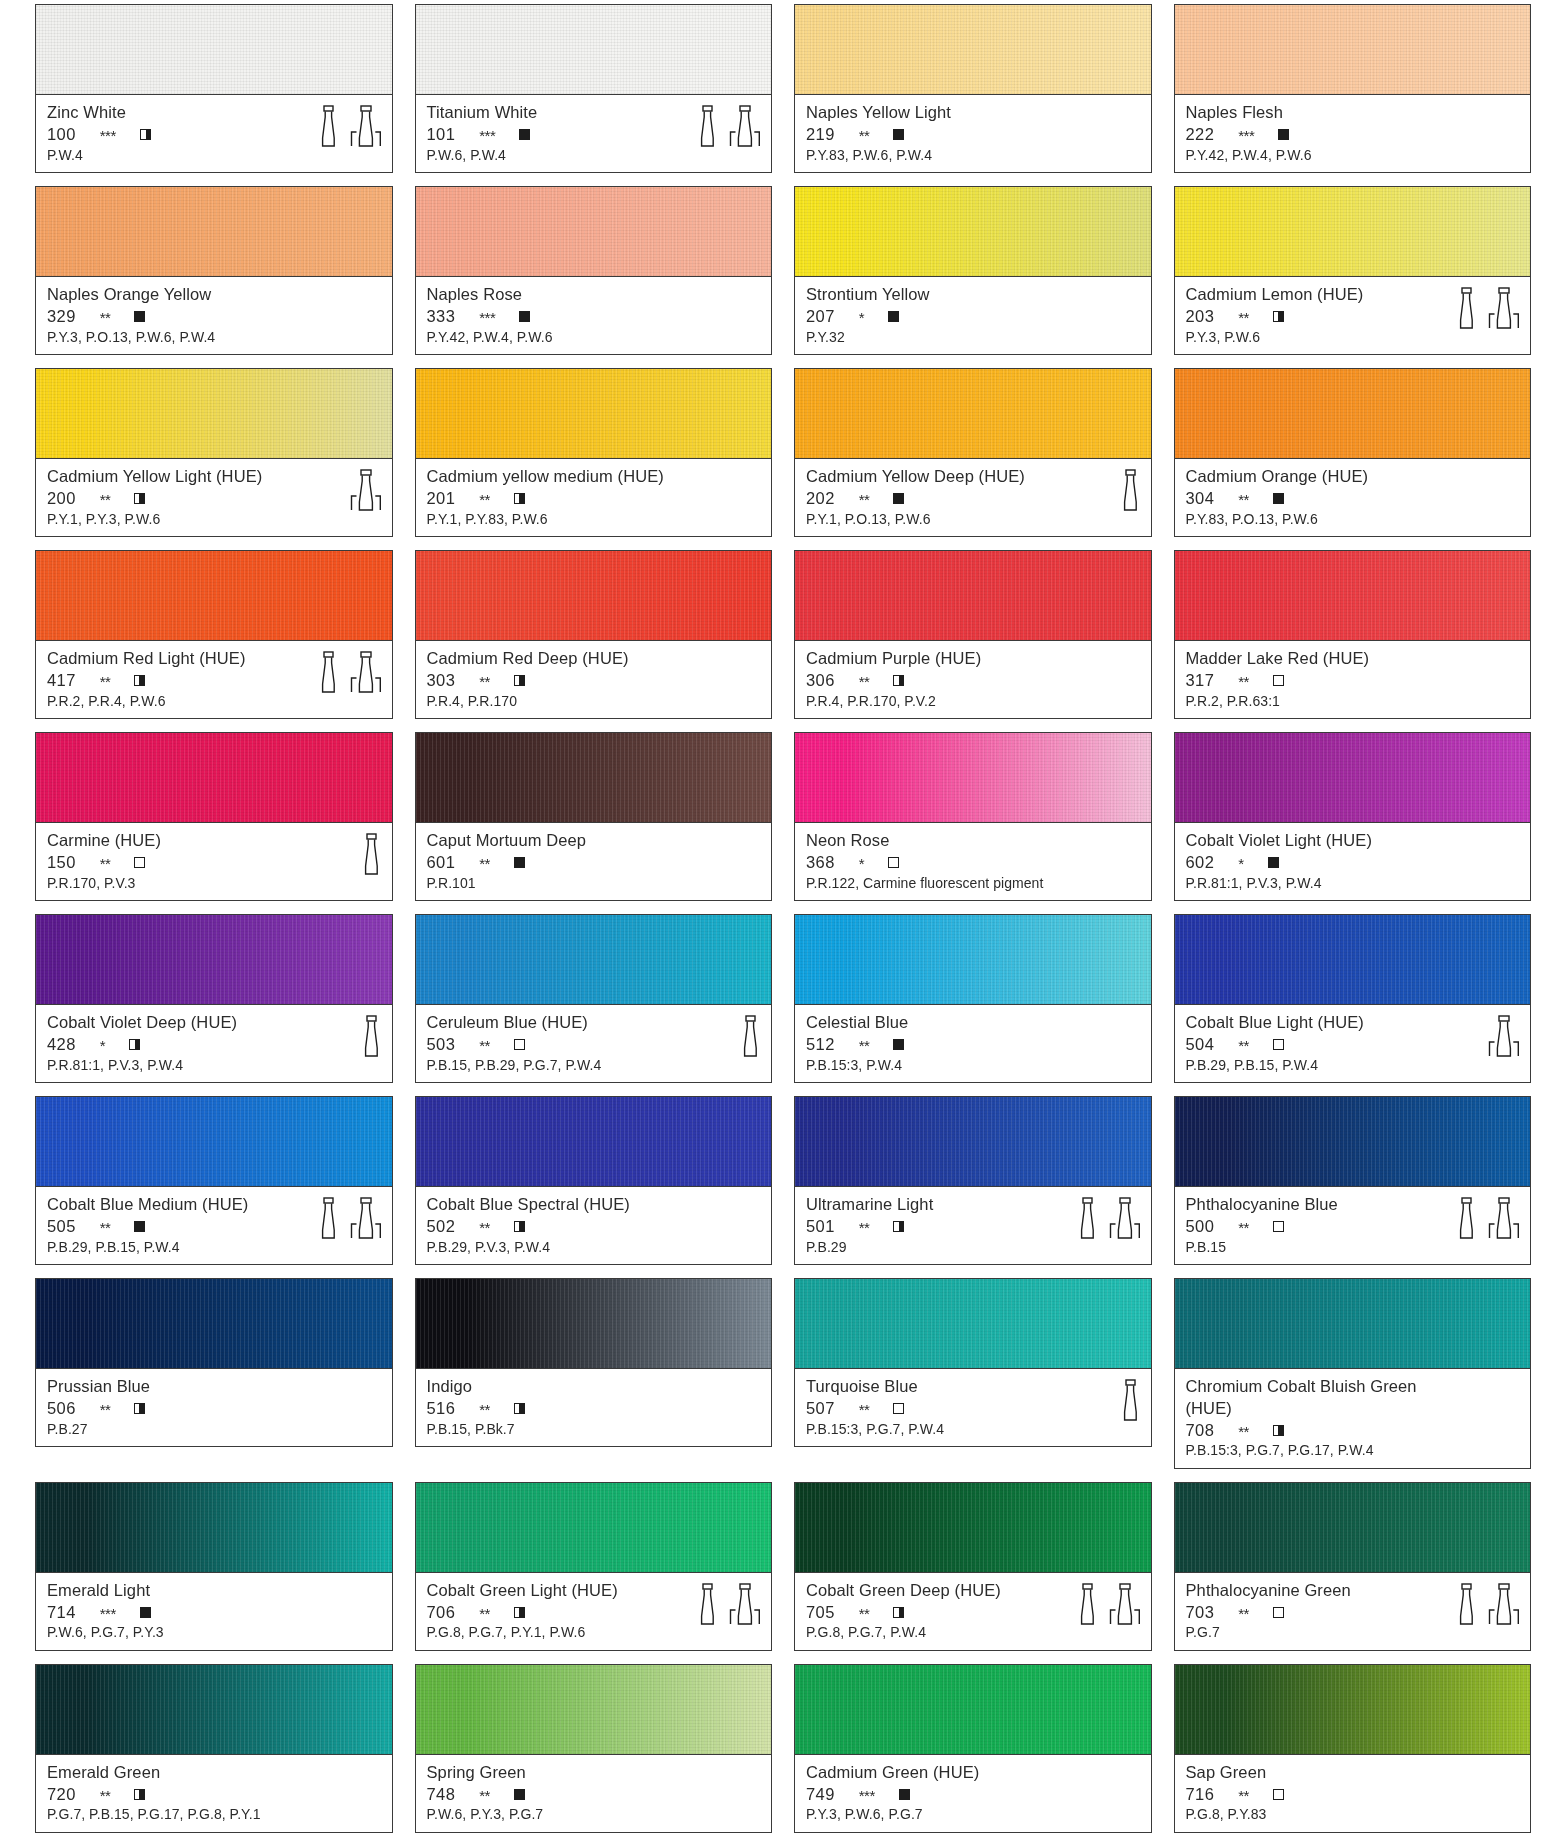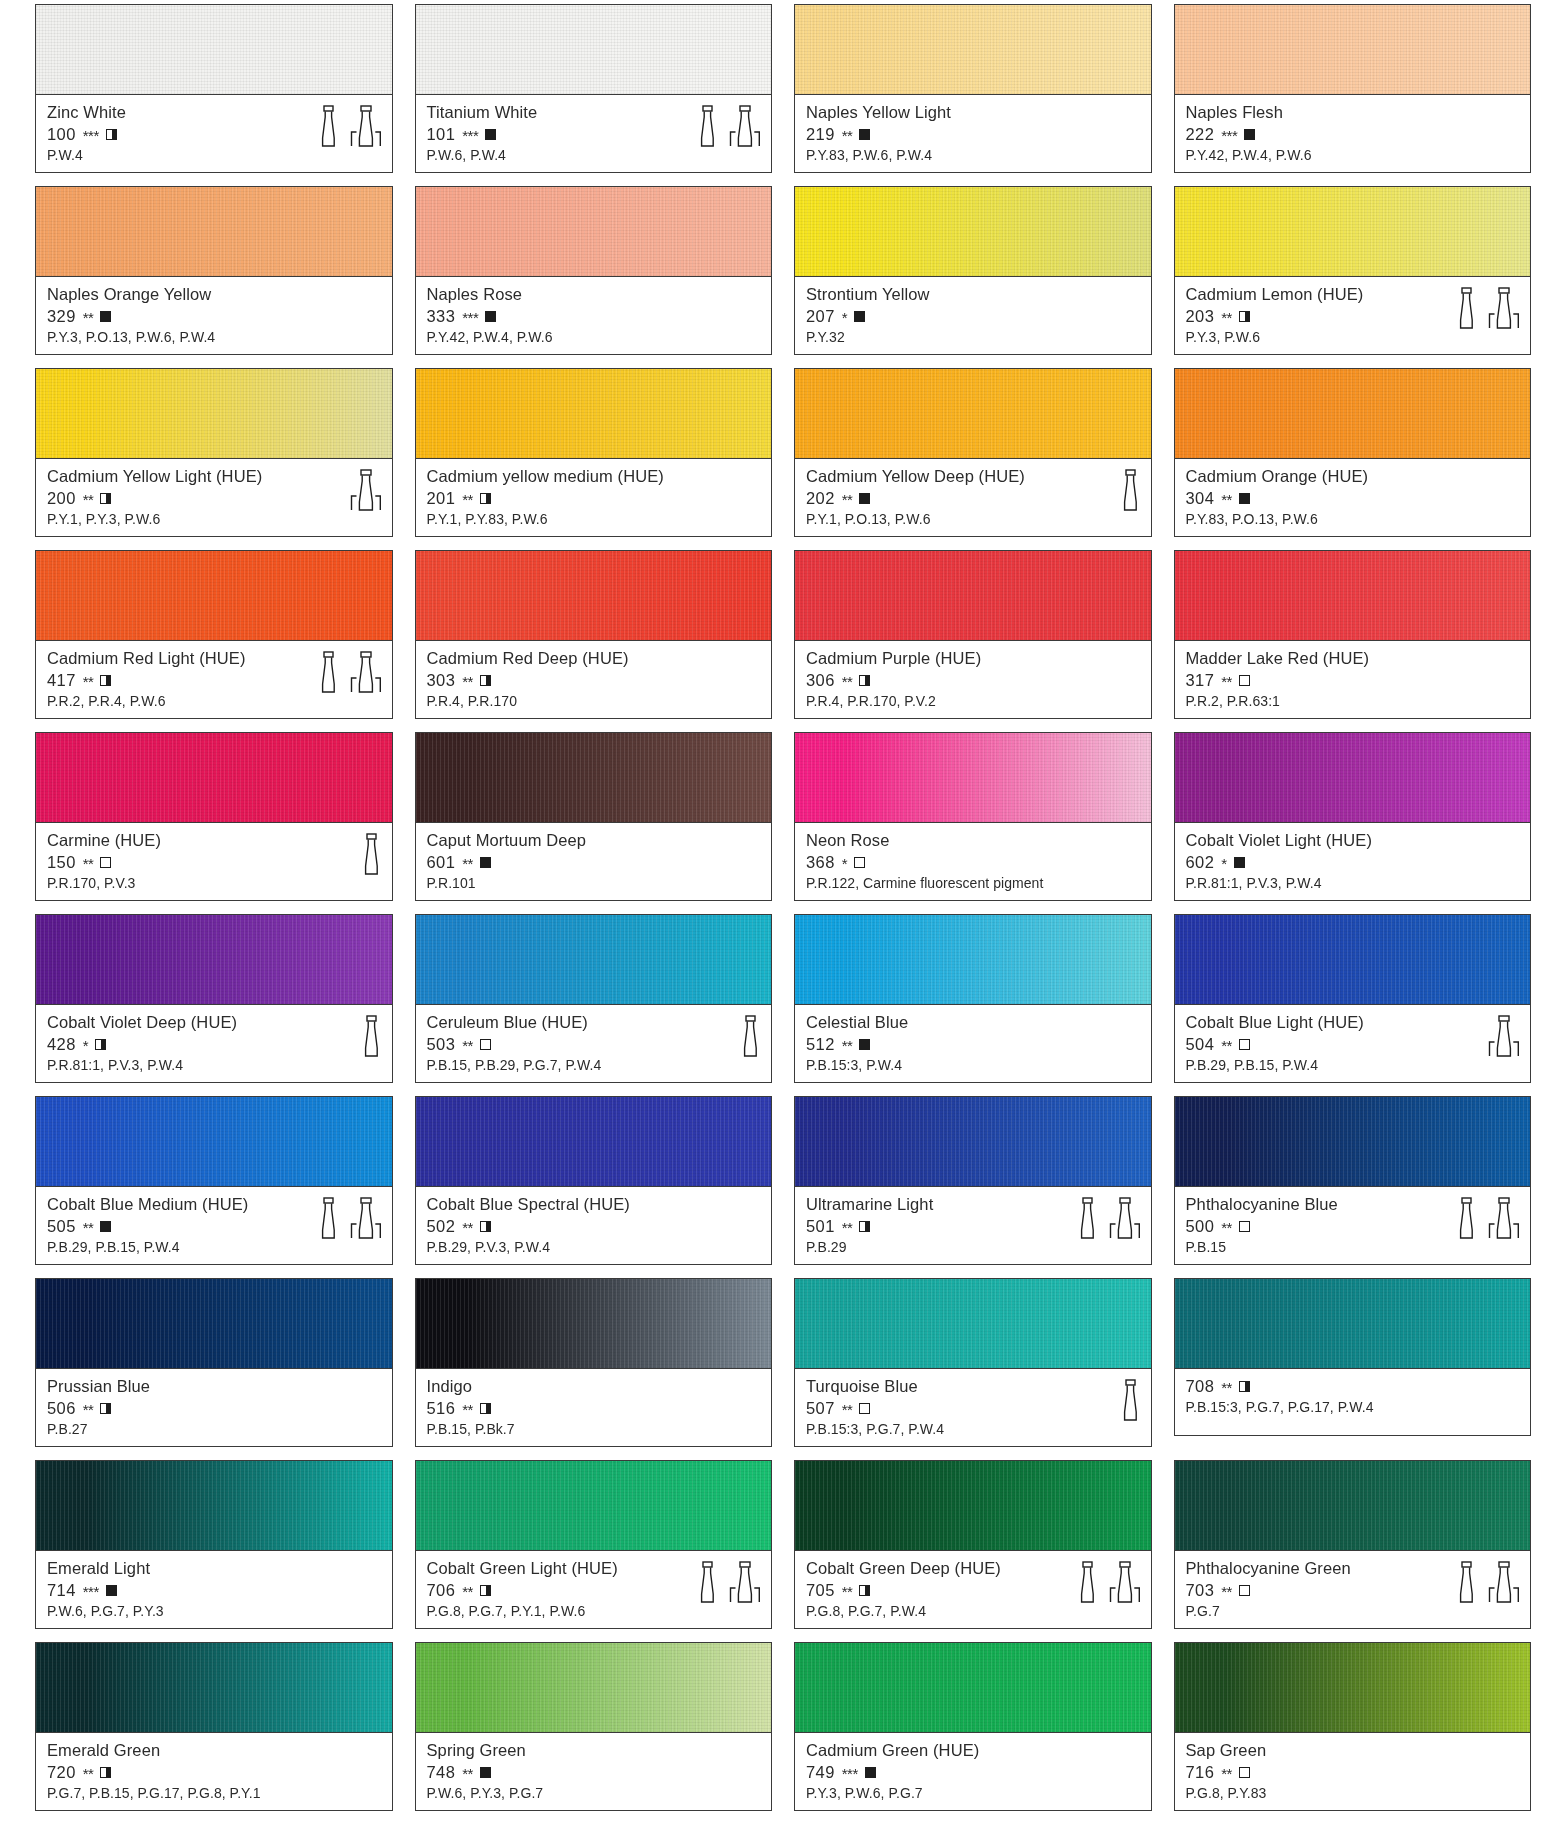--- a/index.html
+++ b/index.html
@@ -62,21 +62,21 @@
     line-height: 1.32;
     letter-spacing: 0.1px;
     padding-right: 96px;
   }
   .sw-code-line {
     font-size: 16.5px;
     color: #2b2b2b;
     line-height: 1.32;
     display: flex;
     align-items: center;
-    gap: 7px;
+    gap: 24px;
     letter-spacing: 0.1px;
   }
   .sw-num { letter-spacing: 0.4px; }
   .sw-stars { letter-spacing: -0.5px; font-size: 15px; position: relative; top: 1px; }
   .sw-pigments {
     font-size: 14px;
     color: #2b2b2b;
     line-height: 1.32;
     letter-spacing: 0.05px;
     padding-right: 4px;
@@ -729,20 +729,21 @@
 </svg>
           </div>
     </div>
   </div>
       <div class="swatch-card">
     <div class="swatch-color" style="background:linear-gradient(90deg, #0d6b74 0%, #0d6b74 14%, #12a6a2 100%)">
       <div class="weave"></div>
       <div class="weave2"></div>
     </div>
     <div class="swatch-info">
+      <div class="sw-name">Chromium Cobalt Bluish Green (HUE)</div>
        <div class="sw-code-line">
          <span class="sw-num">708</span>
          <span class="sw-stars">**</span>
          <span class="op semi"></span>
        </div>
       <div class="sw-pigments">P.B.15:3, P.G.7, P.G.17, P.W.4</div>
 
     </div>
   </div>
       <div class="swatch-card">

